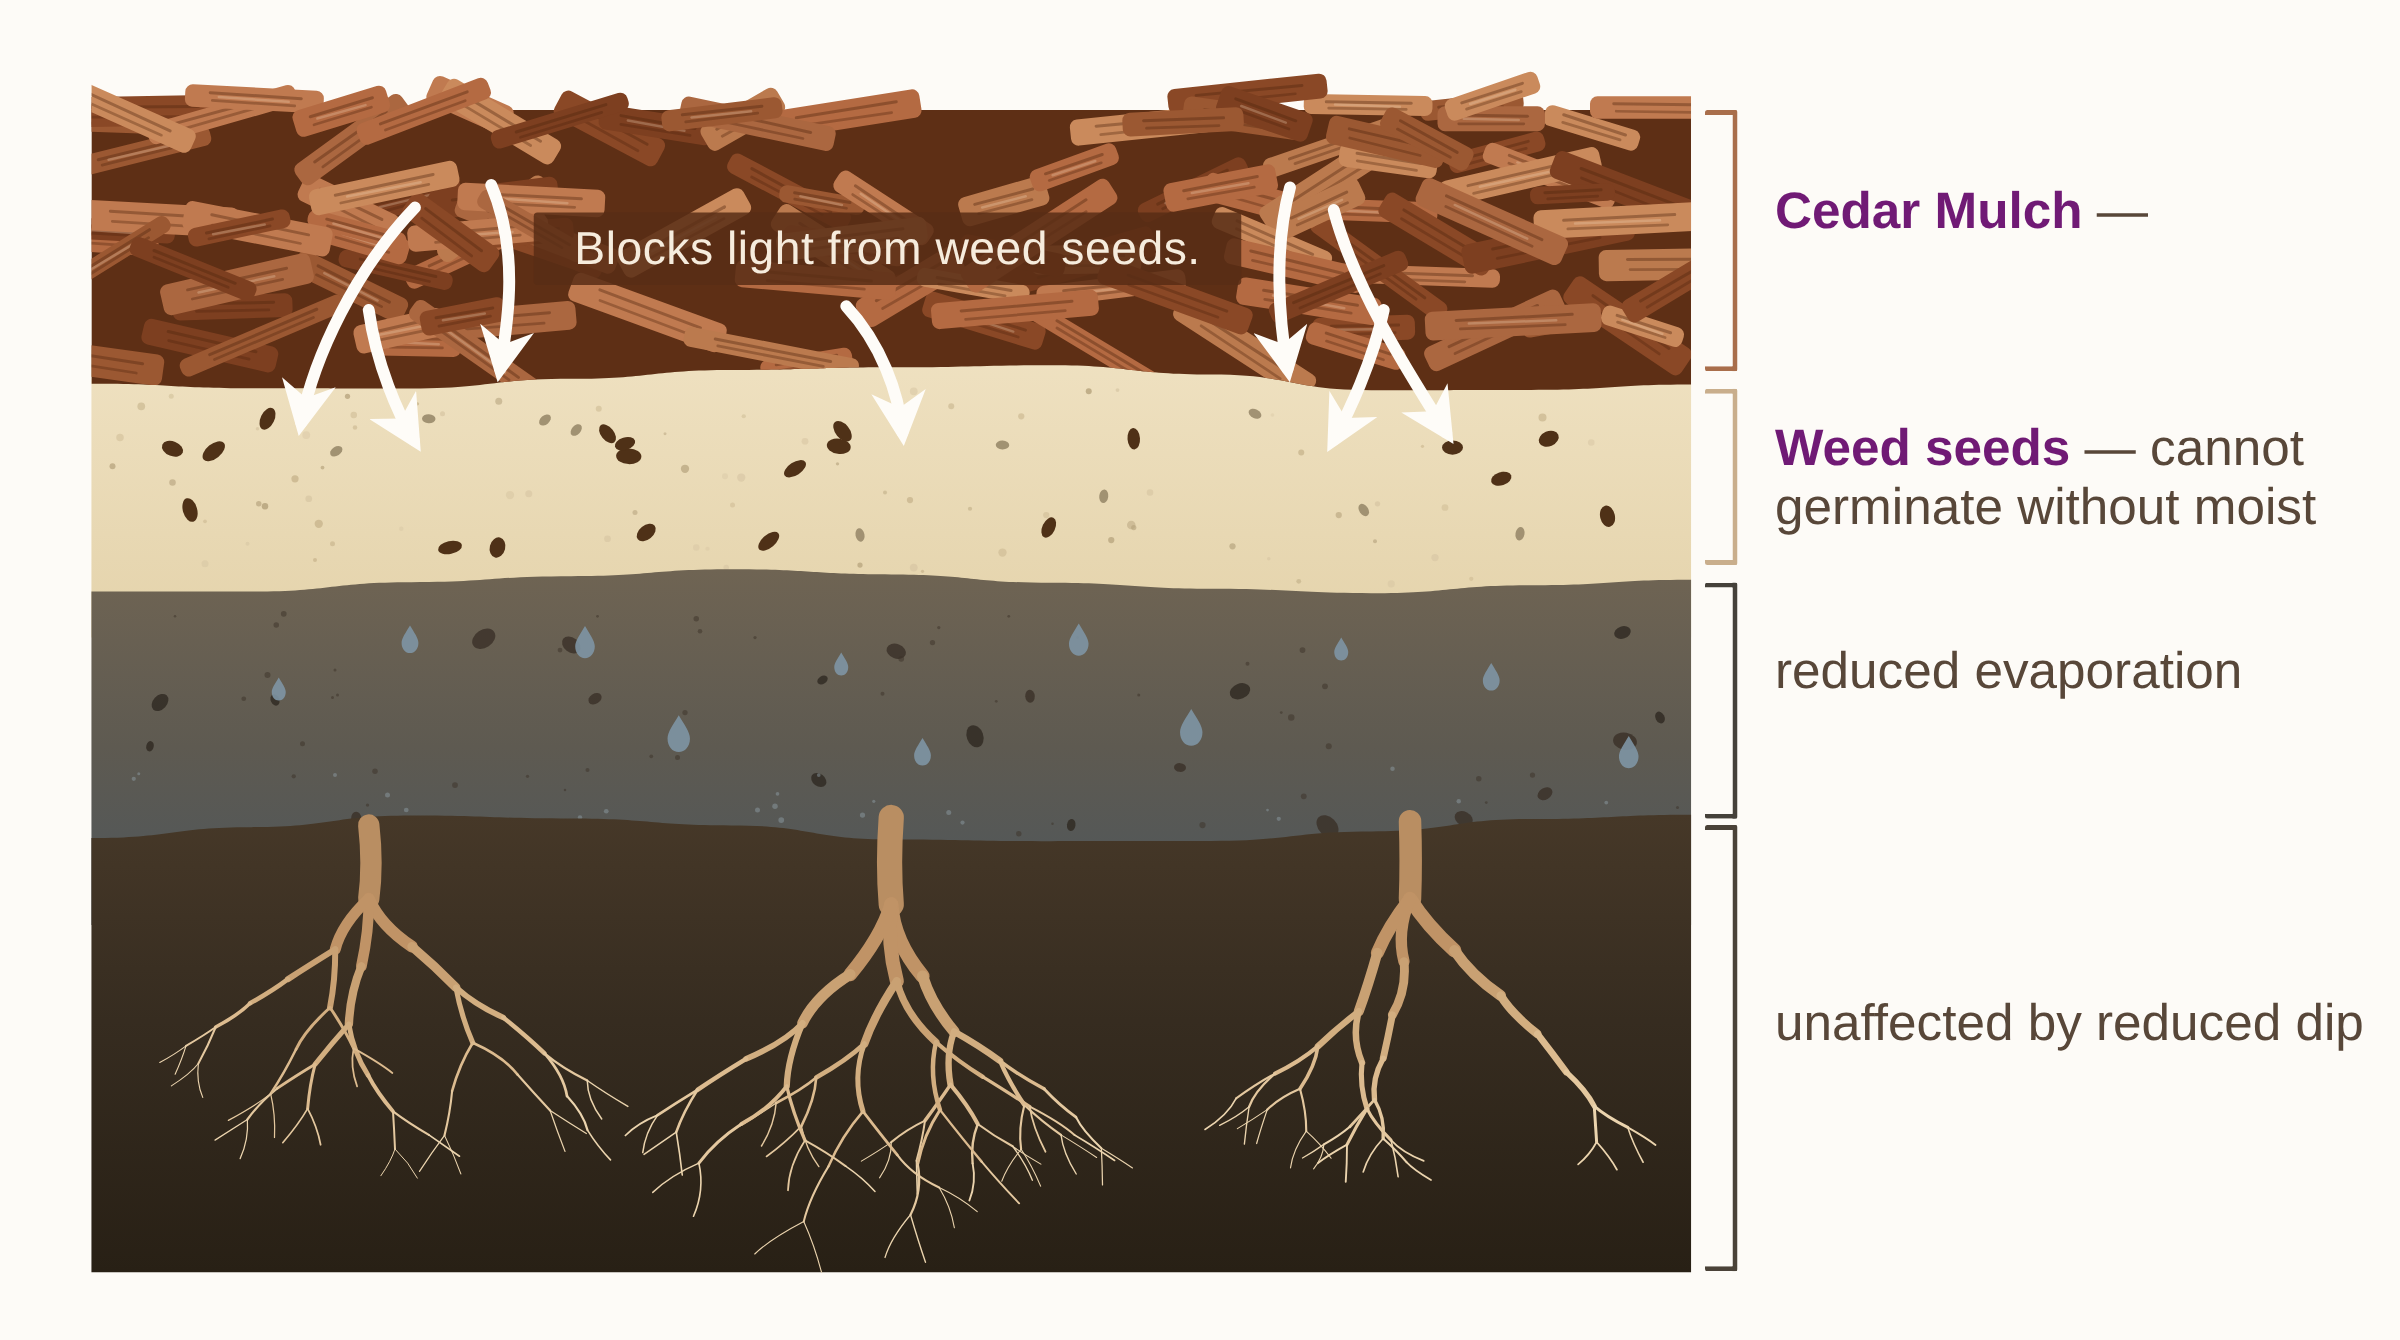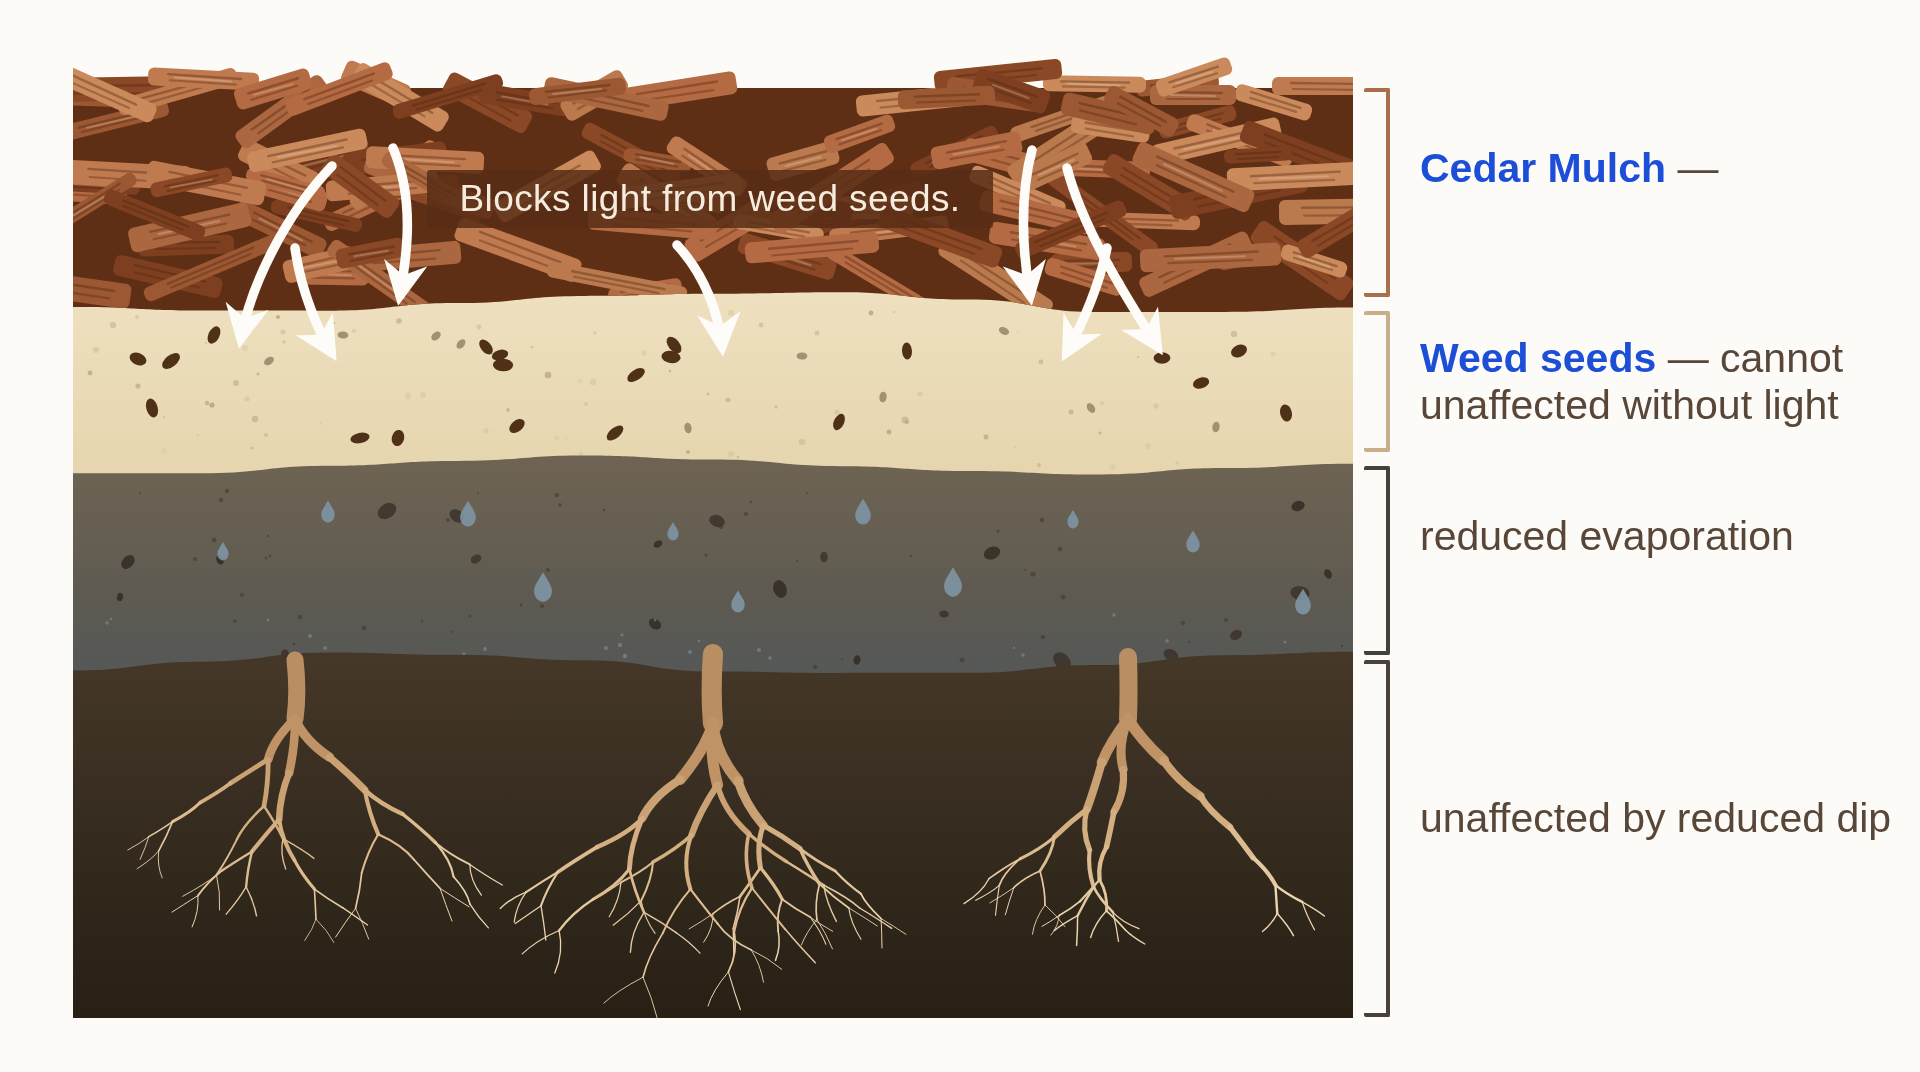--- a/index.html
+++ b/index.html
@@ -7,21 +7,21 @@
         font-family:"Liberation Sans",sans-serif;}
   .diagram{position:absolute;left:73px;top:40px;width:1280px;height:978px;}
   .diagram svg{display:block;}
   .banner{position:absolute;left:354px;top:130px;width:566px;height:58px;border-radius:3px;
           display:flex;align-items:center;justify-content:center;background:rgba(88,45,21,.85);}
   .banner span{font-size:37px;color:#f6ecdd;letter-spacing:.4px;white-space:nowrap;}
   .bracket{position:absolute;left:1364px;width:26px;box-sizing:border-box;
            border:4px solid #999;border-left:none;border-radius:2px;}
   .legend-item{position:absolute;left:1420px;width:486px;font-size:41px;line-height:47px;
                color:#584739;}
-  .legend-item .term{font-weight:bold;color:#1d4ed8;}
+  .legend-item .term{font-weight:bold;color:#701a75;}
   .legend-item .after{font-weight:normal;}
 </style>
 </head>
 <body>
 
 <div class="page" style="background: rgb(253, 251, 247);">
 
   <div class="diagram">
     <svg id="scene" width="1280" height="978" viewBox="0 0 1280 978">
         <defs>
@@ -1175,21 +1175,21 @@
   <div class="bracket" id="bracket-3" style="top: 660px; height: 357px; border-color: rgb(74, 66, 56);"></div>
 
   <div class="legend-item" style="top:145px;">
     <div><span class="term">Cedar Mulch</span>
       <span class="after">—</span></div>
   </div>
 
   <div class="legend-item" style="top:335px;">
     <div><span class="term">Weed seeds</span>
       <span class="after">— cannot</span></div>
-    <div>unaffected without light</div>
+    <div>germinate without moist</div>
   </div>
 
   <div class="legend-item" style="top:513px;">
     <div>reduced evaporation</div>
   </div>
 
   <div class="legend-item" style="top:795px;">
     <div>unaffected by reduced dip</div>
   </div>
 

